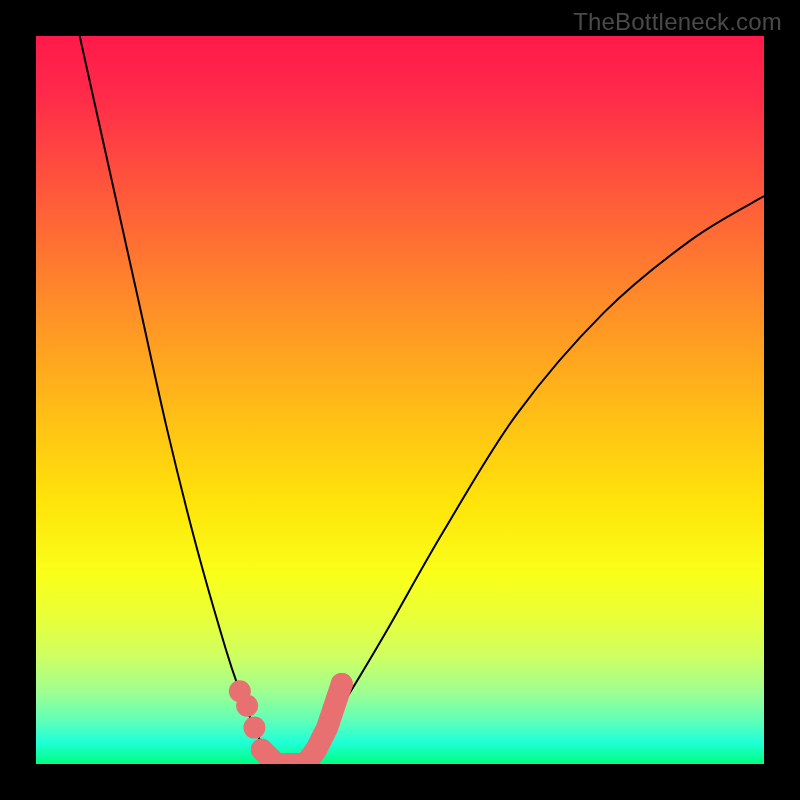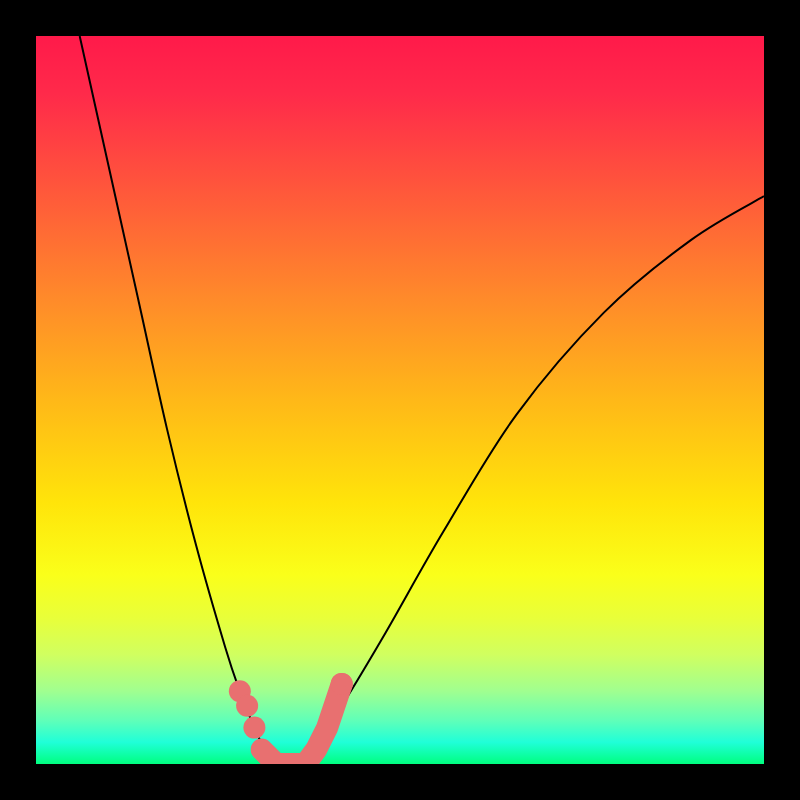--- a/index.html
+++ b/index.html
@@ -74,13 +74,14 @@
       <path class="curve" d="M 43.68 0 C 48.53333333333333 21.840000000000014, 63.09333333333333 87.36000000000007, 72.8 131.04000000000008 C 82.50666666666666 174.72000000000008, 92.21333333333335 218.4, 101.92000000000002 262.08 C 111.62666666666668 305.76, 121.33333333333333 351.8666666666667, 131.04 393.12 C 140.74666666666667 434.37333333333333, 150.45333333333332 473.20000000000005, 160.16 509.6 C 169.86666666666667 546, 182 587.2533333333333, 189.28 611.52 C 196.56 635.7866666666666, 198.9866666666667 641.8533333333334, 203.84000000000003 655.2 C 208.69333333333336 668.5466666666667, 213.54666666666668 680.6800000000001, 218.4 691.6 C 223.25333333333333 702.52, 228.10666666666668 714.6533333333334, 232.96 720.72 C 237.81333333333333 726.7866666666666, 242.66666666666669 726.7866666666666, 247.52 728 C 252.37333333333333 729.2133333333334, 257.22666666666663 730.4266666666666, 262.08 728 C 266.93333333333334 725.5733333333334, 269.36 723.1466666666668, 276.64 713.44 C 283.91999999999996 703.7333333333333, 293.62666666666667 689.1733333333333, 305.76 669.76 C 317.8933333333333 650.3466666666667, 332.4533333333333 626.08, 349.44 596.96 C 366.4266666666667 567.84, 385.84000000000003 531.4399999999999, 407.68000000000006 495.03999999999996 C 429.5200000000001 458.64, 453.7866666666667 414.96, 480.48 378.56 C 507.17333333333335 342.16, 538.72 305.76, 567.84 276.64 C 596.96 247.51999999999998, 628.5066666666667 223.25333333333336, 655.2 203.84000000000003 C 681.8933333333334 184.4266666666667, 715.8666666666667 167.43999999999997, 728 160.15999999999997"></path>
       <path class="marker-stroke" d="M 225.68 713.44 L 240.24 728 L 254.79999999999998 728 L 269.36 728 L 280.28000000000003 713.44 L 291.2 691.6 L 298.47999999999996 669.76 L 305.76 647.92"></path>
       <g>
           <circle cx="203.84000000000003" cy="655.2" r="11" class="marker"></circle>
           <circle cx="211.11999999999998" cy="669.76" r="11" class="marker"></circle>
           <circle cx="218.4" cy="691.6" r="11" class="marker"></circle>
           <circle cx="305.76" cy="647.92" r="11" class="marker"></circle>
         </g>
     </svg>
   </div>
+  <div class="watermark">TheBottleneck.com</div>
 </div>
 
 </body></html>

